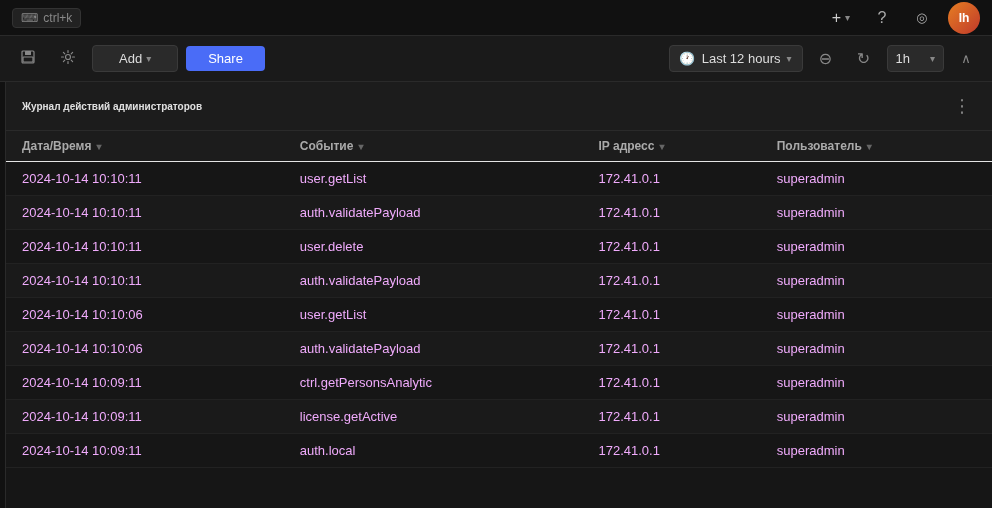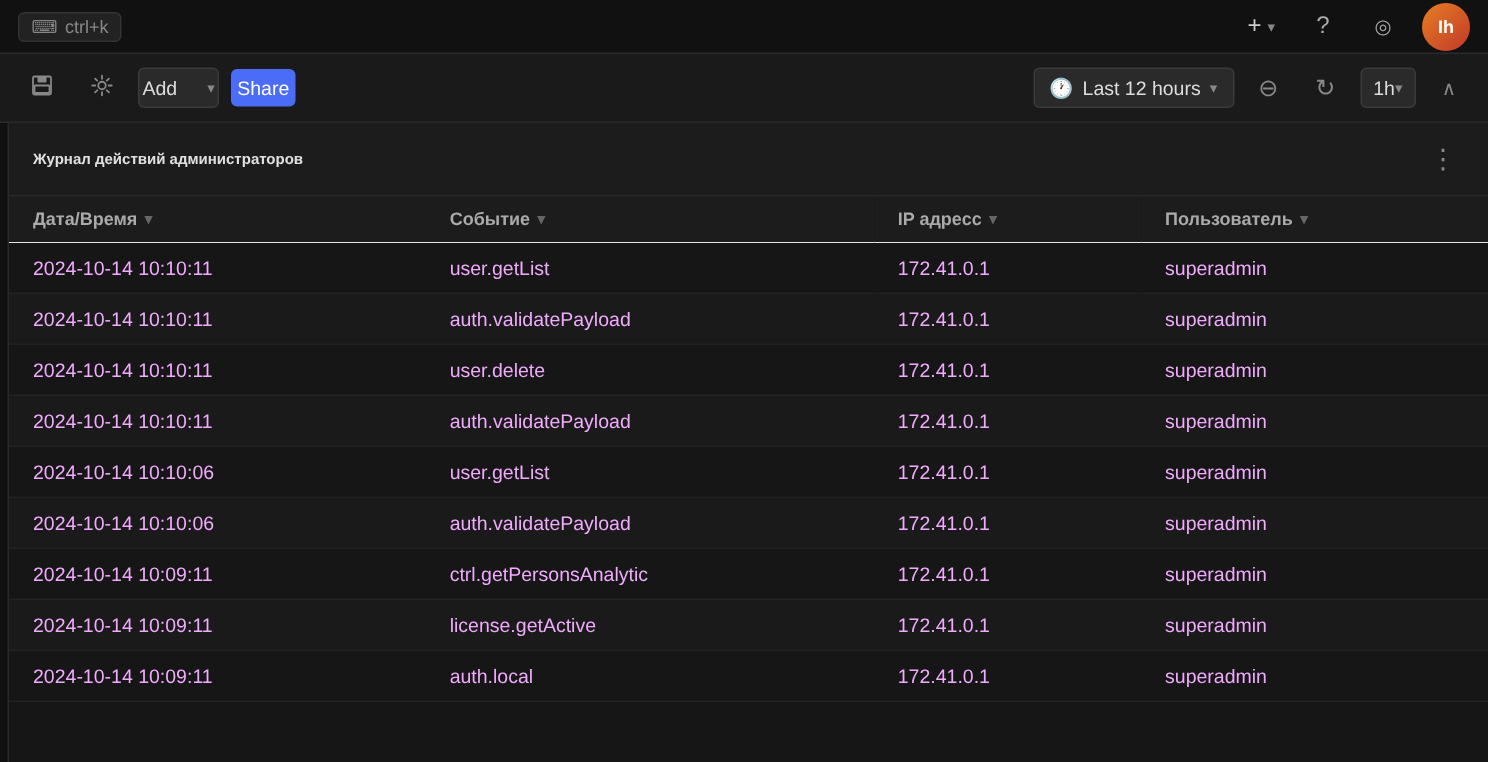--- a/index.html
+++ b/index.html
@@ -102,37 +102,37 @@
       border-radius: 4px;
       cursor: pointer;
       color: #aaa;
       font-size: 15px;
       background: none;
       border: none;
     }
     .btn-add {
       display: flex;
       align-items: center;
-      gap: 20px;
+      gap: 4px;
       background: #2a2a2a;
       border: 1px solid #3a3a3a;
       border-radius: 4px;
       color: #ddd;
-      padding: 5px 2px;
+      padding: 5px 26px;
       cursor: pointer;
       font-size: 13px;
     }
     .btn-share {
       display: flex;
       align-items: center;
       background: #4a6cf7;
       border: none;
       border-radius: 4px;
       color: white;
-      padding: 5px 4px;
+      padding: 5px 22px;
       cursor: pointer;
       font-size: 13px;
       font-weight: 500;
     }
     .time-range {
       display: flex;
       align-items: center;
       gap: 6px;
       background: #2a2a2a;
       border: 1px solid #3a3a3a;
@@ -149,21 +149,21 @@
       width: 30px;
       height: 30px;
       border-radius: 4px;
       cursor: pointer;
       color: #aaa;
       font-size: 15px;
     }
     .interval-btn {
       display: flex;
       align-items: center;
-      gap: 0;
+      gap: 20px;
       background: #2a2a2a;
       border: 1px solid #3a3a3a;
       border-radius: 4px;
       color: #ddd;
       padding: 5px 8px;
       cursor: pointer;
       font-size: 13px;
     }
     .collapse-btn {
       display: flex;

